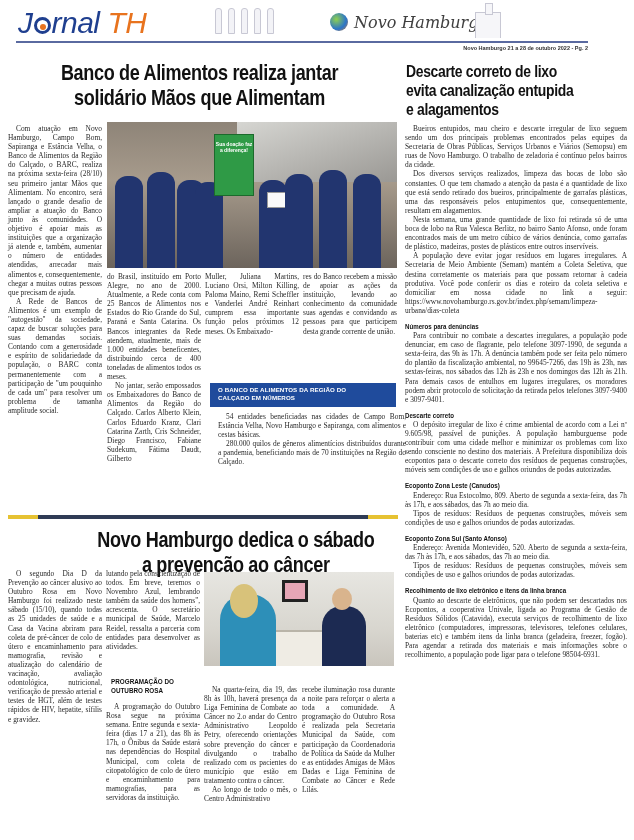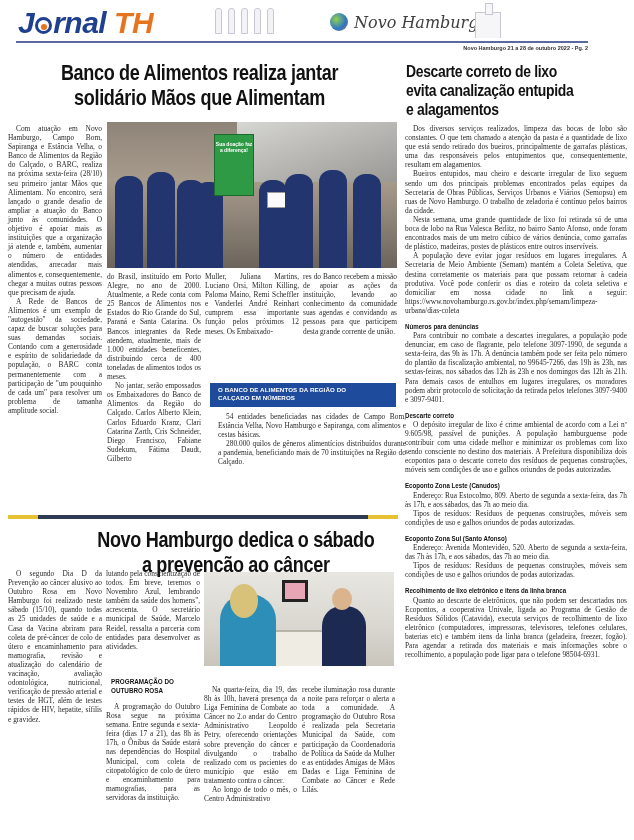--- a/index.html
+++ b/index.html
@@ -1,20 +1,20 @@
 <!DOCTYPE html>
 <html><head>
 <meta charset="utf-8">
 <style>
   * { box-sizing: border-box; margin: 0; padding: 0; }
   html, body { width: 634px; height: 840px; background: #fff; overflow: hidden; }
   body { position: relative; font-family: "Liberation Serif", serif; color: #222; }
 
   .masthead { position: absolute; left: 0; top: 0; width: 634px; height: 52px; }
-  .logo { position: absolute; left: 18px; top: 6px; font-family: "Liberation Sans", sans-serif; font-weight: bold; font-style: italic; font-size: 30px; letter-spacing: -0.5px; }
+  .logo { position: absolute; left: 18px; top: 6px; font-family: "Liberation Sans", sans-serif; font-weight: normal; font-style: italic; font-size: 30px; letter-spacing: -0.5px; }
   .logo .j { color: #1f3f8f; }
   .logo .th { color: #e8731e; }
   .logo-o { display: inline-block; width: 17px; height: 17px; border: 3px solid #1f3f8f; border-radius: 50%; position: relative; top: 1px; margin: 0 1px; }
   .logo-o::after { content: ""; position: absolute; left: 3px; top: 4px; width: 6px; height: 6px; background: #e8731e; border-radius: 50%; }
   .towers { position: absolute; left: 215px; top: 8px; display: flex; gap: 6px; }
   .tower { width: 7px; height: 26px; border: 1px solid #c8c8d4; border-radius: 3px 3px 0 0; background: #f3f3f7; }
   .globe { position: absolute; left: 330px; top: 13px; width: 18px; height: 18px; border-radius: 50%; background: radial-gradient(circle at 35% 35%, #8fd14f, #2b74c9 60%, #e0832a); }
   .city { position: absolute; left: 354px; top: 13px; font-family: "DejaVu Serif", serif; font-style: italic; font-size: 16px; color: #404040; }
   .church { position: absolute; left: 475px; top: 12px; width: 26px; height: 26px; border: 1px solid #c8c8d4; border-bottom: none; background: #f6f6f9; }
   .church::before { content: ""; position: absolute; left: 9px; top: -10px; width: 6px; height: 10px; border: 1px solid #c8c8d4; background: #f6f6f9; }
@@ -127,22 +127,22 @@
 
 <div class="divider"></div>
 
 <section>
   <h2 class="headline h2">
     <div>Descarte correto de lixo</div>
     <div>evita canalização entupida</div>
     <div>e alagamentos</div>
   </h2>
   <div class="col" style="left:405px; top:124px; width:222px;">
+    <p>Bueiros entupidos, mau cheiro e descarte irregular de lixo seguem sendo um dos principais problemas encontrados pelas equipes da Secretaria de Obras Públicas, Serviços Urbanos e Viários (Semopsu) em ruas de Novo Hamburgo. O trabalho de zeladoria é contínuo pelos bairros da cidade.</p>
     <p>Dos diversos serviços realizados, limpeza das bocas de lobo são constantes. O que tem chamado a atenção da pasta é a quantidade de lixo que está sendo retirado dos bueiros, principalmente de garrafas plásticas, uma das responsáveis pelos entupimentos que, consequentemente, resultam em alagamentos.</p>
-    <p>Bueiros entupidos, mau cheiro e descarte irregular de lixo seguem sendo um dos principais problemas encontrados pelas equipes da Secretaria de Obras Públicas, Serviços Urbanos e Viários (Semopsu) em ruas de Novo Hamburgo. O trabalho de zeladoria é contínuo pelos bairros da cidade.</p>
     <p>Nesta semana, uma grande quantidade de lixo foi retirada só de uma boca de lobo na Rua Valesca Berlitz, no bairro Santo Afonso, onde foram encontrados mais de um metro cúbico de vários denúncia, como garrafas de plástico, madeiras, postes de plásticos entre outros inservíveis.</p>
     <p>A população deve evitar jogar resíduos em lugares irregulares. A Secretaria de Meio Ambiente (Semam) mantém a Coleta Seletiva, que destina corretamente os materiais para que possam retornar à cadeia produtiva. Você pode conferir os dias e roteiro da coleta seletiva e domiciliar em nossa cidade no link a seguir: https://www.novohamburgo.rs.gov.br/index.php/semam/limpeza-urbana/dias-coleta</p>
 
     <div style="height:7px"></div>
     <div class="subhead">Números para denúncias</div>
     <p>Para contribuir no combate a descartes irregulares, a população pode denunciar, em caso de flagrante, pelo telefone 3097-1990, de segunda a sexta-feira, das 9h às 17h. A denúncia também pode ser feita pelo número do plantão da fiscalização ambiental, no 99645-7266, das 19h às 23h, nas sextas-feiras, nos sábados das 12h às 23h e nos domingos das 12h às 21h. Para demais casos de entulhos em lugares irregulares, os moradores podem abrir protocolo de solicitação da retirada pelos telefones 3097-9400 e 3097-9401.</p>
 
     <div style="height:7px"></div>
     <div class="subhead">Descarte correto</div>
     <p>O depósito irregular de lixo é crime ambiental de acordo com a Lei nº 9.605/98, passível de punições. A população hamburguense pode contribuir com uma cidade melhor e minimizar os problemas com lixo sendo consciente no destino dos materiais. A Prefeitura disponibiliza dois ecopontos para o descarte correto dos resíduos de pequenas construções, móveis sem condições de uso e galhos oriundos de podas autorizadas.</p>

